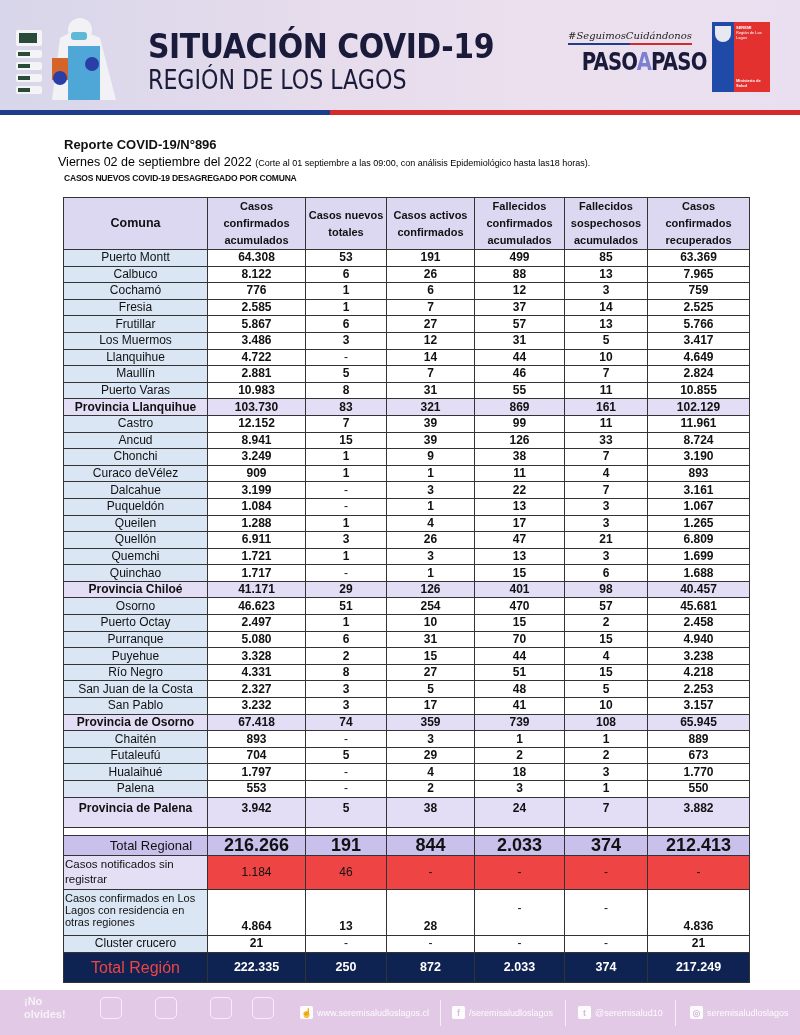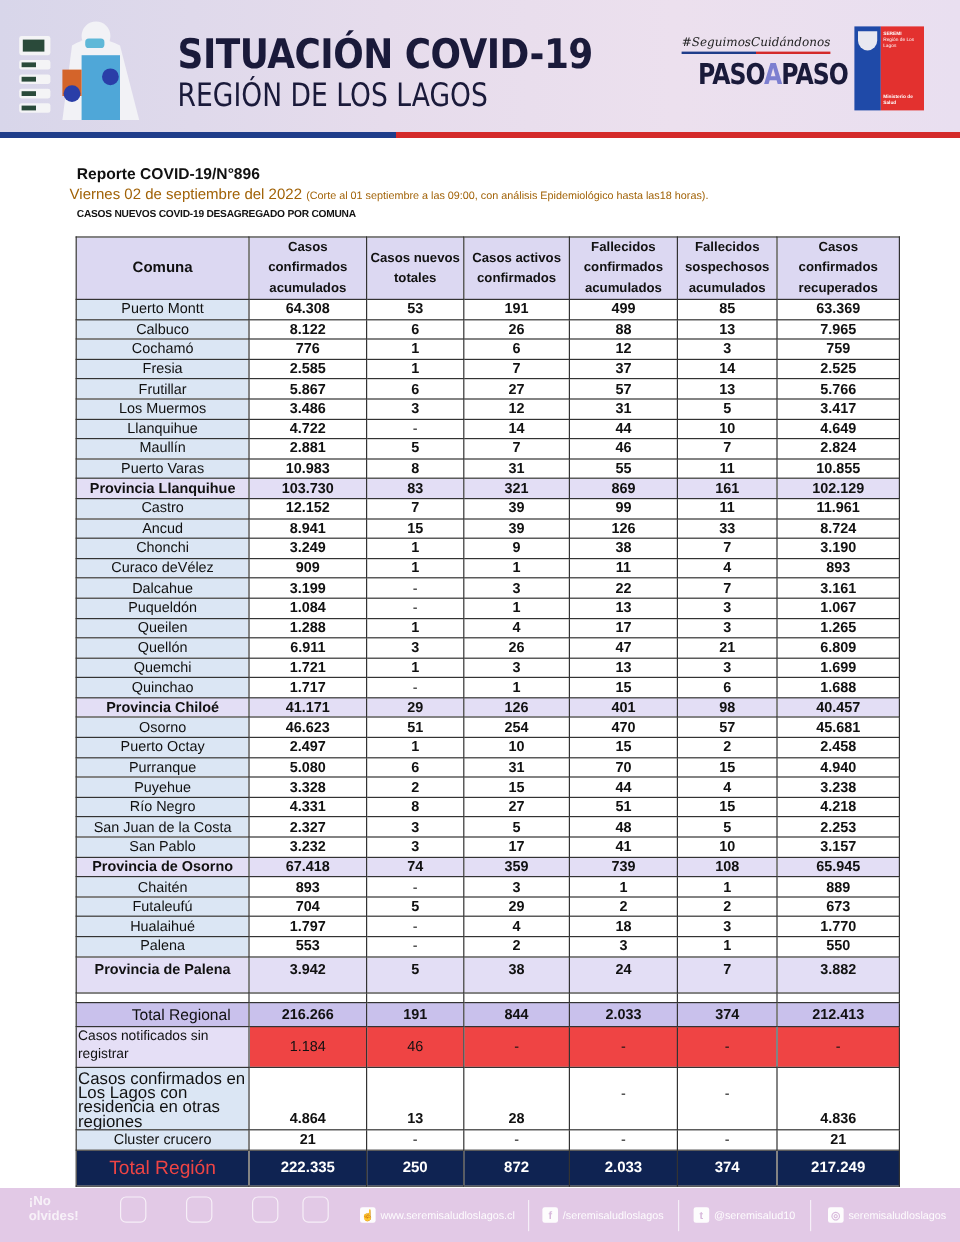--- a/index.html
+++ b/index.html
@@ -26,43 +26,43 @@
   .pap-word .a { color: #7d7fd0; }
 
   .seremi { position: absolute; left: 712px; top: 22px; width: 58px; height: 70px; display: flex; }
   .seremi .b { width: 22px; background: #1f4aa8; position: relative; }
   .seremi .r { flex: 1; background: #e3312f; color: #fff; font-size: 4px; font-weight: bold; padding: 3px 2px; position: relative; }
   .seremi .r .bottom { position: absolute; bottom: 4px; left: 2px; }
   .shield { position: absolute; left: 3px; top: 4px; width: 16px; height: 16px; background: #e8e8f0; border-radius: 0 0 8px 8px; }
 
   
   .report-title { position: absolute; left: 64px; top: 137px; font-size: 13px; font-weight: bold; color: #111; }
-  .report-date { position: absolute; left: 58px; top: 155px; font-size: 12.5px; color: #a16207; white-space: nowrap; }
+  .report-date { position: absolute; left: 58px; top: 155px; font-size: 12.5px; color: #000000; white-space: nowrap; }
   .report-date .note { font-size: 9px; }
   .report-sub { position: absolute; left: 64px; top: 173px; font-size: 8.5px; font-weight: bold; color: #111; letter-spacing: -0.2px; }
 
   
   .tbl { position: absolute; left: 63px; top: 197px; width: 686px; border-collapse: collapse; table-layout: fixed;
     border: 1.5px solid #222; }
   .tbl td, .tbl th { border: 1px solid #333; text-align: center; vertical-align: middle; padding: 0; overflow: hidden; white-space: nowrap; }
   .tbl th { background: #dcd8f2; font-weight: bold; font-size: 11px; line-height: 17px; color: #111; white-space: normal; }
   .tbl th.comuna { font-size: 12.5px; }
   .tbl td { font-size: 12px; height: 16.6px; line-height: 15px; font-weight: bold; color: #111; }
   .tbl td.name { background: #dbe6f4; font-weight: normal; font-size: 12px; }
   .tbl tr.prov td { background: #e3def5; font-weight: bold; }
   .tbl tr.prov td.name { background: #e3def5; }
   .tbl tr.prov.tall td { height: 30px; vertical-align: top; padding-top: 3px; }
   .tbl tr.gap td { height: 8px; background: #fff; }
-  .tbl tr.regional td { background: #c9c1ec; font-size: 12px; height: 20px; }
+  .tbl tr.regional td { background: #c9c1ec; font-size: 18px; height: 20px; }
   .tbl tr.regional td.name { background: #c9c1ec; font-size: 13px; padding-left: 31px; }
   .tbl tr.notif td { background: #ef4444; height: 34px; font-weight: normal; }
   .tbl tr.notif td.name { text-align: left; white-space: normal; font-size: 11.5px; line-height: 15px; padding-left: 1px; background: #e5dff6; }
   .tbl tr.otras td { height: 46px; background: #fff; vertical-align: bottom; font-weight: bold; }
   .tbl tr.otras td.dash { vertical-align: middle; font-weight: normal; padding-bottom: 6px; }
-  .tbl tr.otras td.name { text-align: left; white-space: normal; font-size: 14px; line-height: 12px; vertical-align: top; padding: 2px 0 0 1px; background: #dbe6f4; font-weight: normal; }
+  .tbl tr.otras td.name { text-align: left; white-space: normal; font-size: 11px; line-height: 12px; vertical-align: top; padding: 2px 0 0 1px; background: #dbe6f4; font-weight: normal; }
   .tbl tr.otras td span.val { display: inline-block; padding-bottom: 1px; }
   .tbl tr.cluster td { height: 17px; font-weight: normal; }
   .tbl tr.cluster td.b { font-weight: bold; }
   .tbl tr.total td { background: #0f2352; color: #fff; height: 30px; font-size: 12.5px; }
   .tbl tr.total td.name { background: #0f2352; color: #ef4444; font-size: 16px; }
   .tbl td.dash { font-weight: normal; }
 
   
   .footer { position: absolute; left: 0; top: 990px; width: 800px; height: 45px; background: #e2c9e6; }
   .no-olv { position: absolute; left: 24px; top: 5px; color: #fff; opacity: 0.75; font-weight: bold; font-size: 11px; line-height: 13px; }

